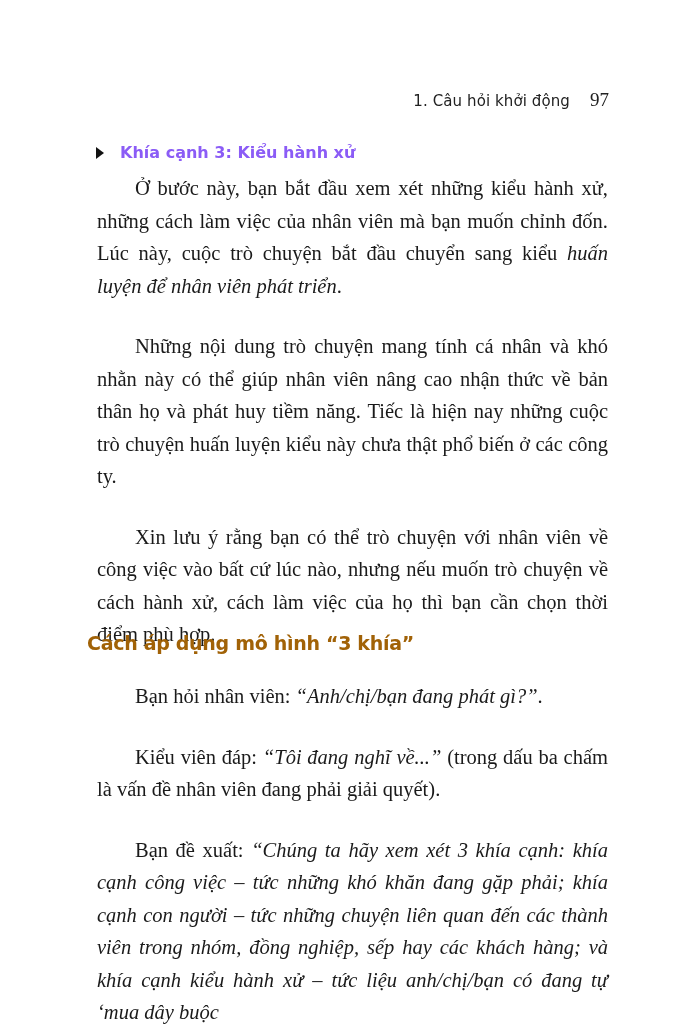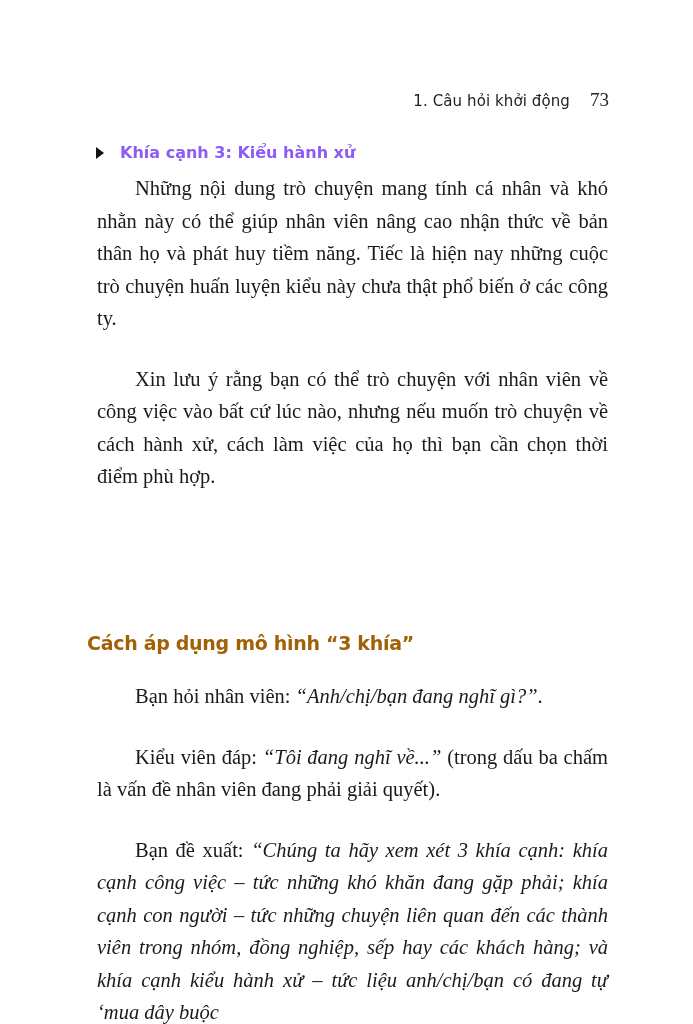--- a/index.html
+++ b/index.html
@@ -90,34 +90,35 @@
     #block1 { top: 172px; }
     #block2 { top: 680px; }
   </style>
 </head>
 <body>
 
 <div class="page">
 
   <div class="running-header">
     <span class="chapter">1. Câu hỏi khởi động</span>
-    <span class="page-num">73</span>
+    <span class="page-num">97</span>
   </div>
 
   <div class="subheading">
     <span class="bullet"></span>
     <span>Khía cạnh 3: Kiểu hành xử</span>
   </div>
 
   <div class="body-text" id="block1">
+    <p><span>Ở bước này, bạn bắt đầu xem xét những kiểu hành xử, những cách làm việc của nhân viên mà bạn muốn chỉnh đốn. Lúc này, cuộc trò chuyện bắt đầu chuyển sang kiểu </span><i>huấn luyện để nhân viên phát triển</i><span>.</span></p>
     <p><span>Những nội dung trò chuyện mang tính cá nhân và khó nhằn này có thể giúp nhân viên nâng cao nhận thức về bản thân họ và phát huy tiềm năng. Tiếc là hiện nay những cuộc trò chuyện huấn luyện kiểu này chưa thật phổ biến ở các công ty.</span></p>
     <p><span>Xin lưu ý rằng bạn có thể trò chuyện với nhân viên về công việc vào bất cứ lúc nào, nhưng nếu muốn trò chuyện về cách hành xử, cách làm việc của họ thì bạn cần chọn thời điểm phù hợp.</span></p>
   </div>
 
   <div class="section-title">Cách áp dụng mô hình “3 khía”</div>
 
   <div class="body-text" id="block2">
-    <p><span>Bạn hỏi nhân viên: </span><i>“Anh/chị/bạn đang nghĩ gì?”</i><span>.</span></p>
+    <p><span>Bạn hỏi nhân viên: </span><i>“Anh/chị/bạn đang phát gì?”</i><span>.</span></p>
     <p><span>Kiểu viên đáp: </span><i>“Tôi đang nghĩ về...”</i><span> (trong dấu ba chấm là vấn đề nhân viên đang phải giải quyết).</span></p>
     <p><span>Bạn đề xuất: </span><i>“Chúng ta hãy xem xét 3 khía cạnh: khía cạnh công việc – tức những khó khăn đang gặp phải; khía cạnh con người – tức những chuyện liên quan đến các thành viên trong nhóm, đồng nghiệp, sếp hay các khách hàng; và khía cạnh kiểu hành xử – tức liệu anh/chị/bạn có đang tự ‘mua dây buộc</i><span></span></p>
   </div>
 
 </div>
 
 </body></html>

